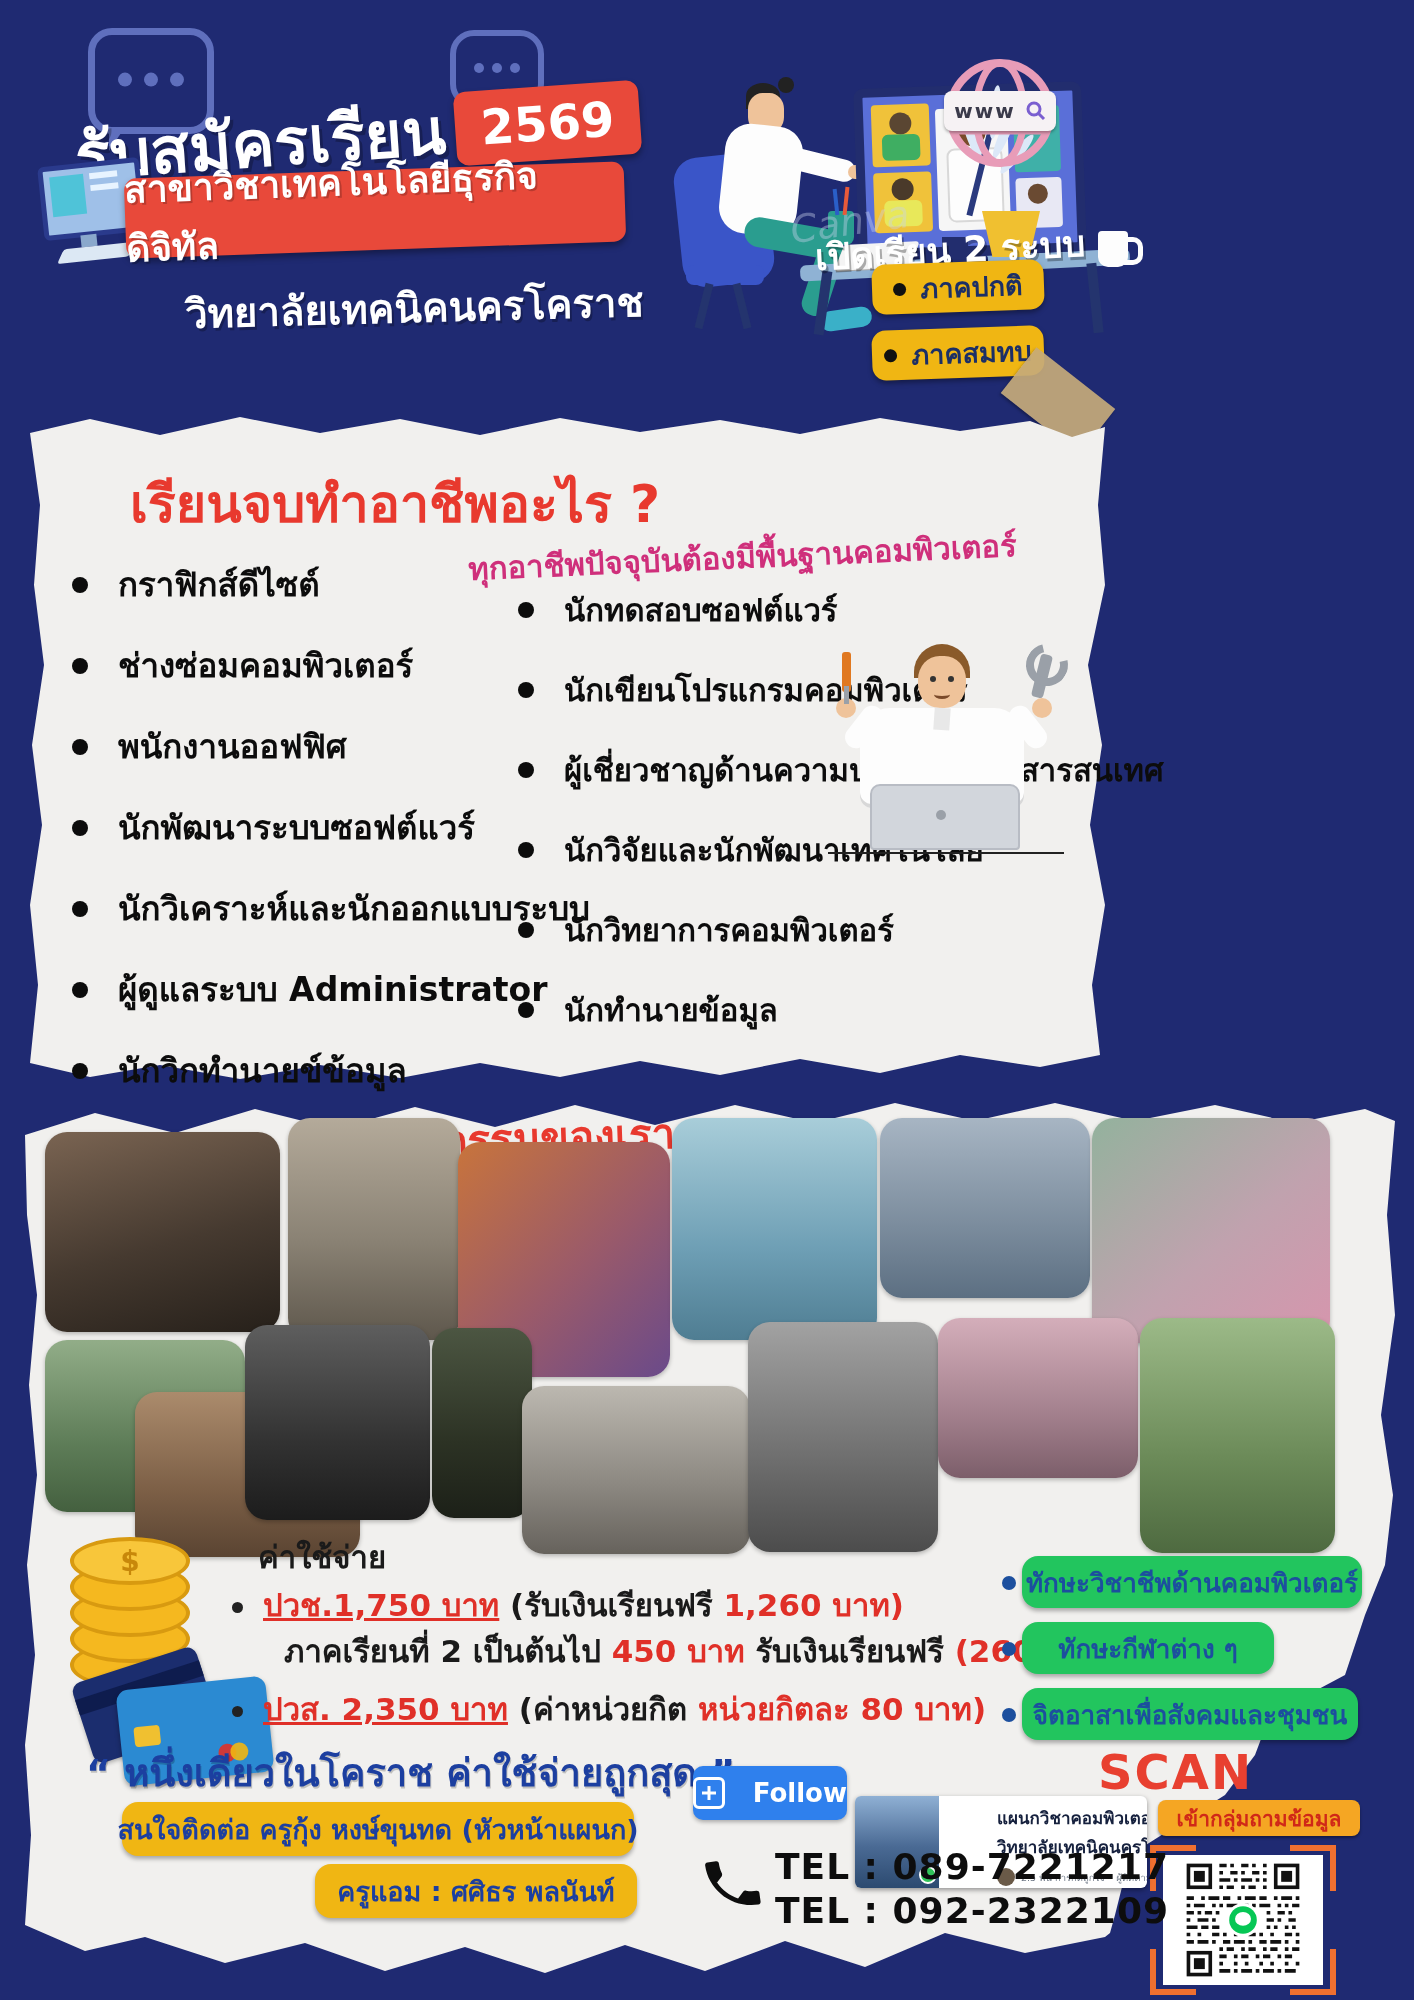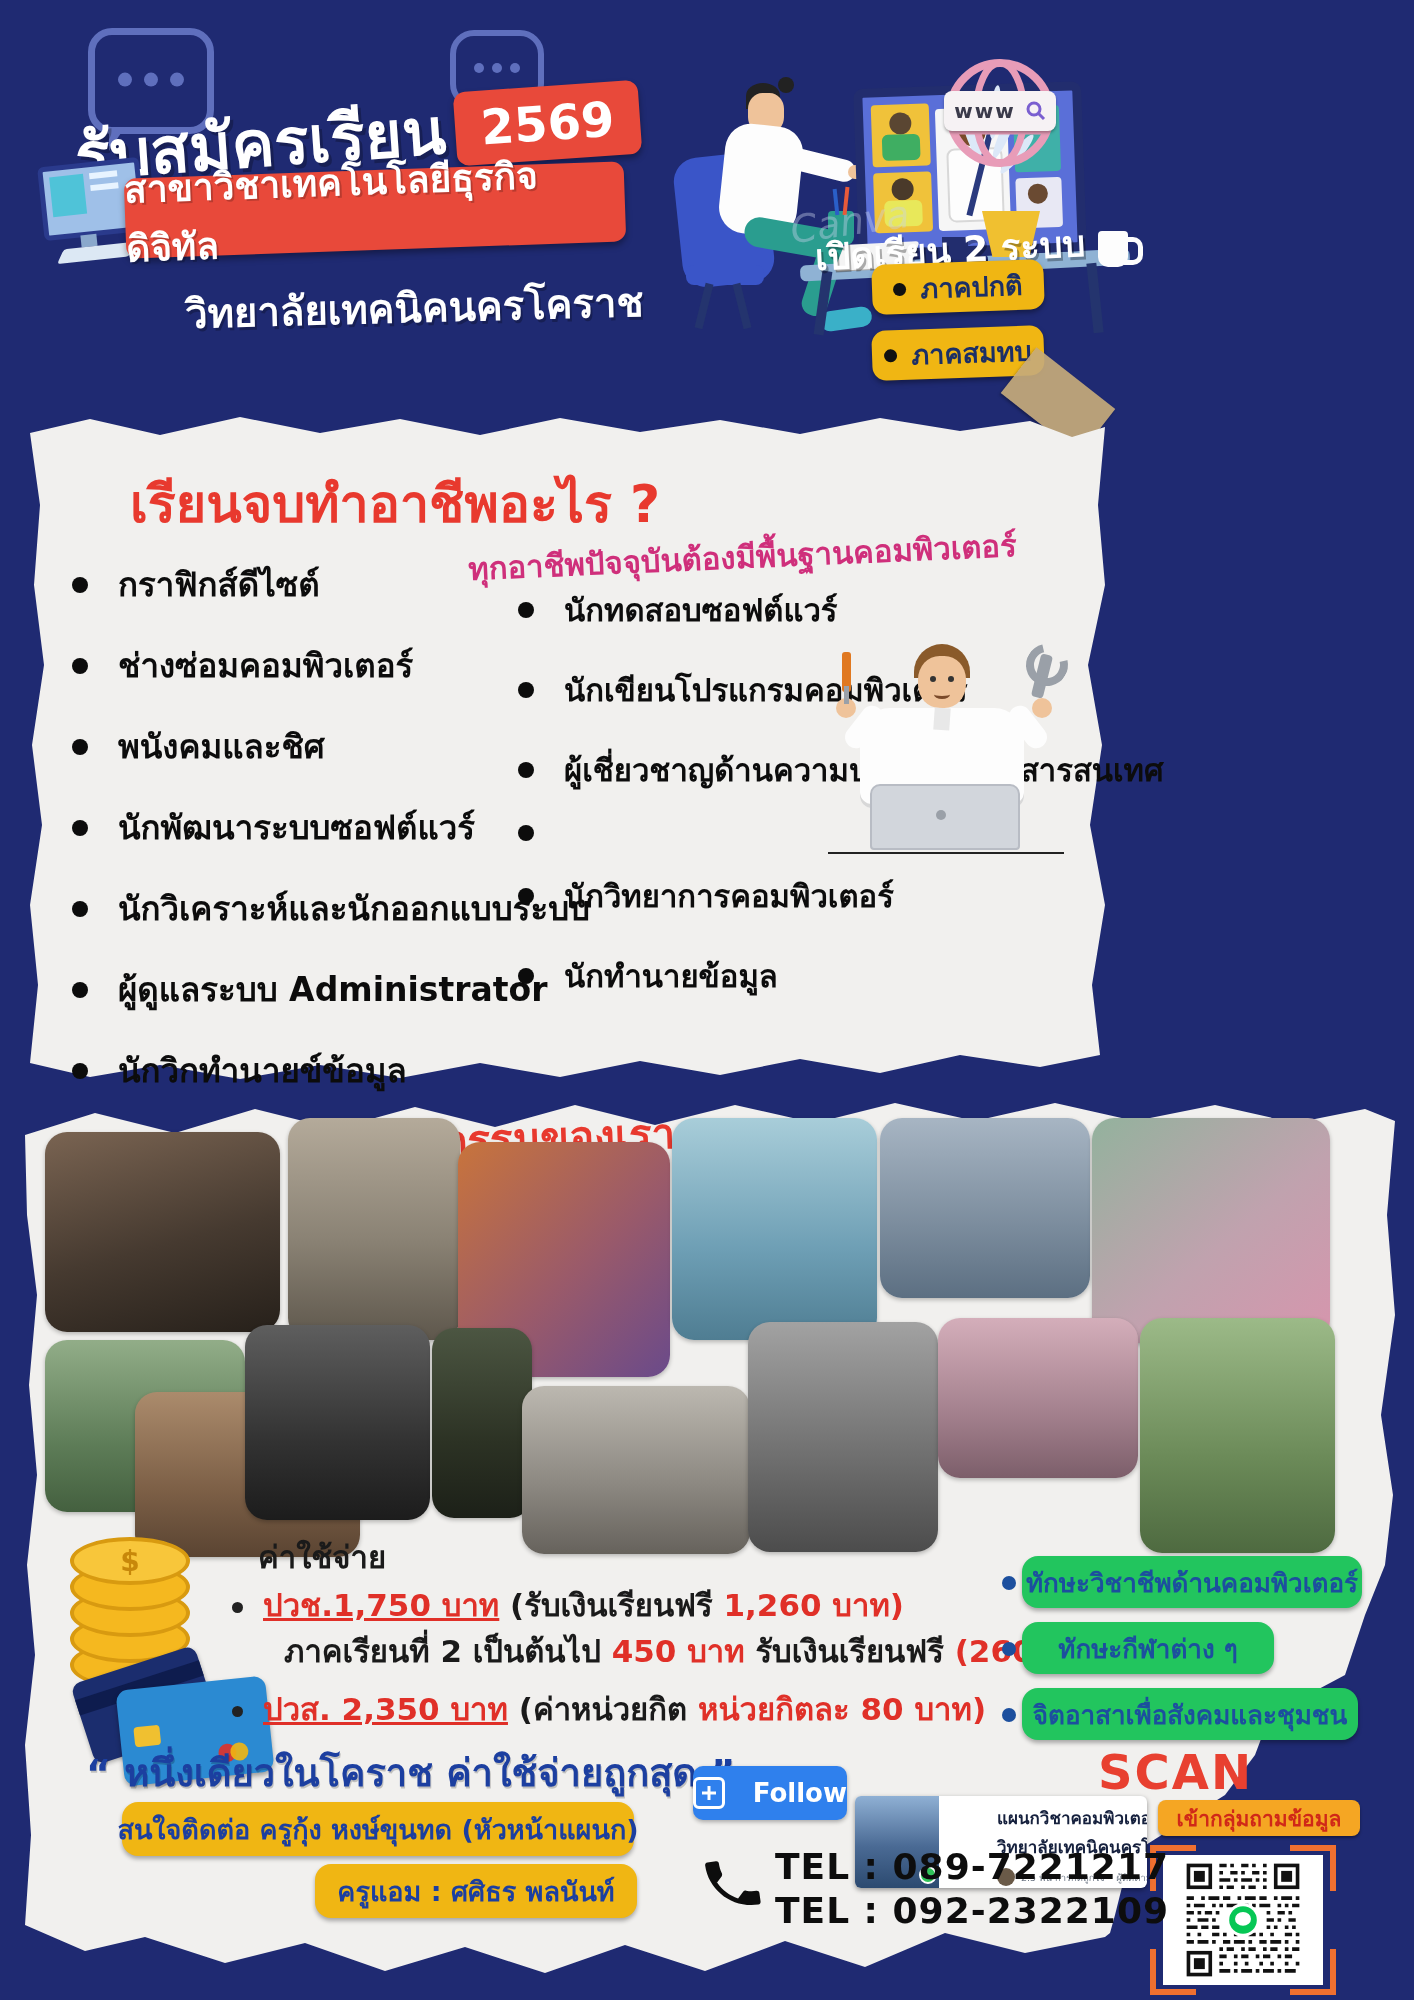--- a/index.html
+++ b/index.html
@@ -202,21 +202,21 @@
     <div class="career-row">
         <i class="dot"></i>
         <span>กราฟิกส์ดีไซต์</span>
       </div>
     <div class="career-row">
         <i class="dot"></i>
         <span>ช่างซ่อมคอมพิวเตอร์</span>
       </div>
     <div class="career-row">
         <i class="dot"></i>
-        <span>พนังคมและชิศ</span>
+        <span>พนักงานออฟฟิศ</span>
       </div>
     <div class="career-row">
         <i class="dot"></i>
         <span>นักพัฒนาระบบซอฟต์แวร์</span>
       </div>
     <div class="career-row">
         <i class="dot"></i>
         <span>นักวิเคราะห์และนักออกแบบระบบ</span>
       </div>
     <div class="career-row">
@@ -237,20 +237,21 @@
     <div class="career-row">
         <i class="dot"></i>
         <span>นักเขียนโปรแกรมคอมพิวเตอร์</span>
       </div>
     <div class="career-row">
         <i class="dot"></i>
         <span>ผู้เชี่ยวชาญด้านความปลอดภัยของสารสนเทศ</span>
       </div>
     <div class="career-row">
         <i class="dot"></i>
+        <span>นักวิจัยและนักพัฒนาเทคโนโลยี</span>
       </div>
     <div class="career-row">
         <i class="dot"></i>
         <span>นักวิทยาการคอมพิวเตอร์</span>
       </div>
     <div class="career-row">
         <i class="dot"></i>
         <span>นักทำนายข้อมูล</span>
       </div>
   </div>

